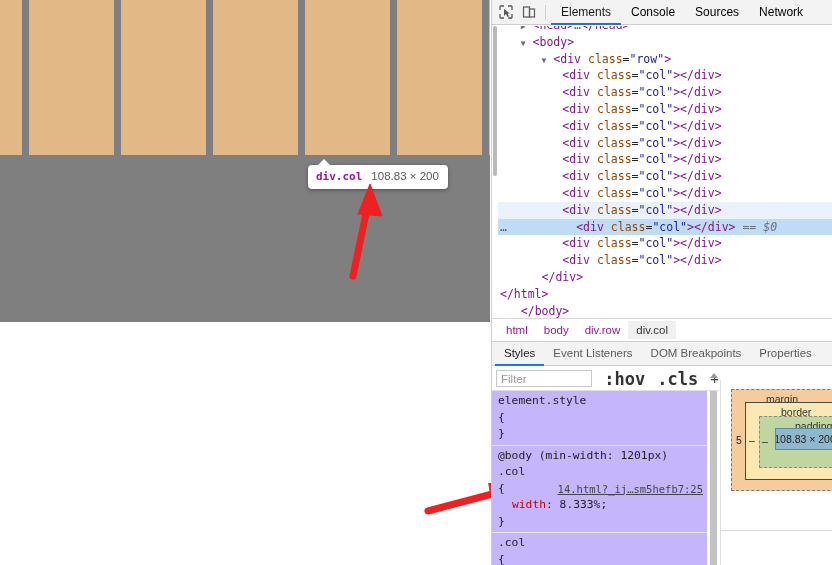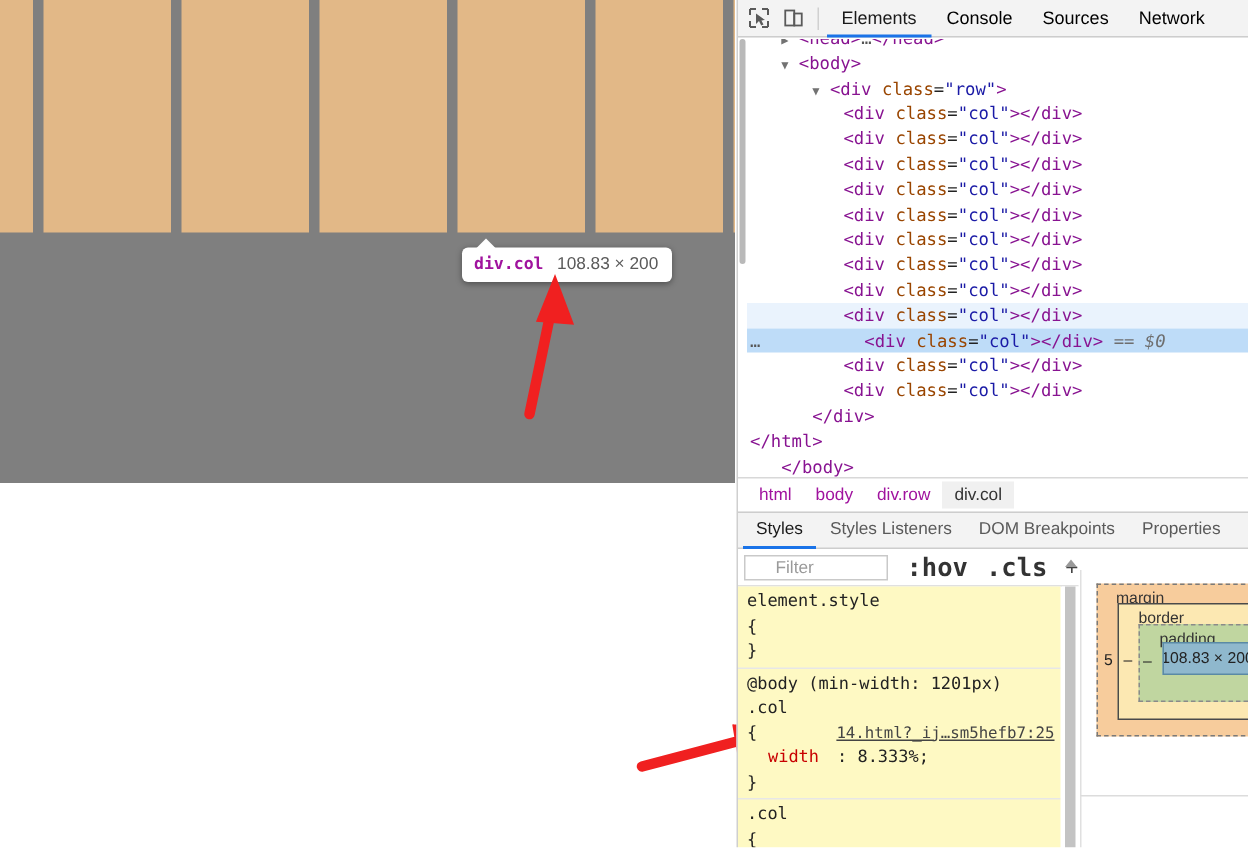--- a/index.html
+++ b/index.html
@@ -72,44 +72,44 @@
   .spane-tabs{position:absolute;left:0;top:341px;width:341px;height:25px;background:#f3f3f3;
               border-top:1px solid #cdcdcd;border-bottom:1px solid #cdcdcd;display:flex;align-items:center;
               box-sizing:border-box;padding-left:3px;}
   .spane-tab{font-size:11.5px;color:#5a5a5a;padding:0 9px;height:25px;line-height:25px;cursor:pointer;}
   .spane-tab.active{color:#1a1a1a;box-shadow:inset 0 -2px 0 #1a73e8;}
 
   
   .filterrow{position:absolute;left:0;top:367px;width:227px;height:24px;background:#fff;
              display:flex;align-items:center;border-bottom:1px solid #e0e0e0;box-sizing:border-box;}
   .filterbox{margin-left:4px;width:100px;height:17px;border:1px solid #c9c9c9;background:#fff;
-             font-size:11.5px;color:#9a9a9a;padding:0 20px;line-height:17px;box-sizing:border-box;}
+             font-size:11.5px;color:#9a9a9a;padding:0 4px;line-height:17px;box-sizing:border-box;}
   .hov,.cls{font-family:"DejaVu Sans Mono",monospace;font-size:17px;color:#333;font-weight:bold;margin-left:12px;cursor:pointer;}
   .plus{margin-left:12px;font-size:15px;color:#444;cursor:pointer;line-height:12px;}
 
   
-  .rules{position:absolute;left:0;top:391px;width:215px;height:174px;background:#fef9c3;overflow:hidden;
+  .rules{position:absolute;left:0;top:391px;width:215px;height:174px;background:#c4b5fd;overflow:hidden;
          font-family:"DejaVu Sans Mono",monospace;font-size:11.3px;line-height:16.5px;color:#222;}
   .rule{padding:2px 0 2px 6px;border-bottom:1px solid #e7e7e7;}
   .sel-name{color:#222;}
   .src{color:#444;text-decoration:underline;float:right;margin-right:4px;font-size:10.5px;cursor:pointer;margin-left:43px;}
   .prop{color:#c80000;padding-left:14px;}
-  .pval{color:#222;margin-left:12px;}
+  .pval{color:#222;}
   .media{color:#222;}
   .rules-scroll{position:absolute;left:216px;top:391px;width:11px;height:174px;background:#fff;}
   .rules-scroll i{position:absolute;left:2px;top:0;width:7px;height:174px;background:#c3c3c3;display:block;}
   .rules-scroll .arrowup{position:absolute;left:2px;top:-18px;width:0;height:0;
       border-left:4px solid transparent;border-right:4px solid transparent;border-bottom:5px solid #9a9a9a;}
 
   
   .boxpane{position:absolute;left:228px;top:380px;width:113px;height:150px;background:#fff;
            border-left:1px solid #e0e0e0;box-sizing:border-box;overflow:hidden;}
   .bm-margin{position:absolute;left:10px;top:9px;width:160px;height:102px;background:#f7cc9c;
              border:1px dashed #7a7a7a;box-sizing:border-box;}
-  .bm-label{position:absolute;font-size:10.5px;color:#333;}
+  .bm-label{position:absolute;font-size:10.5px;color:#333;margin-left:22px;}
   .bm-border{position:absolute;left:24px;top:22px;width:132px;height:78px;background:#fce8b2;
              border:1px solid #4a4a4a;box-sizing:border-box;}
   .bm-padding{position:absolute;left:38px;top:36px;width:118px;height:52px;background:#c0d6a0;
               border:1px dashed #8a8a8a;box-sizing:border-box;}
   .bm-content{position:absolute;left:54px;top:48px;width:60px;height:22px;background:#8fb8cd;
               border:1px solid #5a8aa5;box-sizing:border-box;font-size:10.5px;color:#222;
               display:flex;align-items:center;justify-content:center;white-space:nowrap;overflow:hidden;}
   .bm-num{position:absolute;font-size:10.5px;color:#222;}
   .boxpane-bottom{position:absolute;left:228px;top:530px;width:113px;height:35px;background:#fff;
                   border-top:1px solid #dcdcdc;border-left:1px solid #e0e0e0;box-sizing:border-box;}
@@ -200,21 +200,21 @@
 
     <div class="crumbs">
       <span class="crumb">html</span>
       <span class="crumb">body</span>
       <span class="crumb">div.row</span>
       <span class="crumb active">div.col</span>
     </div>
 
     <div class="spane-tabs">
       <div class="spane-tab active">Styles</div>
-      <div class="spane-tab">Styles Listeners</div>
+      <div class="spane-tab">Event Listeners</div>
       <div class="spane-tab">DOM Breakpoints</div>
       <div class="spane-tab">Properties</div>
     </div>
 
     <div class="filterrow">
       <div class="filterbox">Filter</div>
       <span class="hov">:hov</span>
       <span class="cls">.cls</span>
       <span class="plus">+</span>
     </div>

